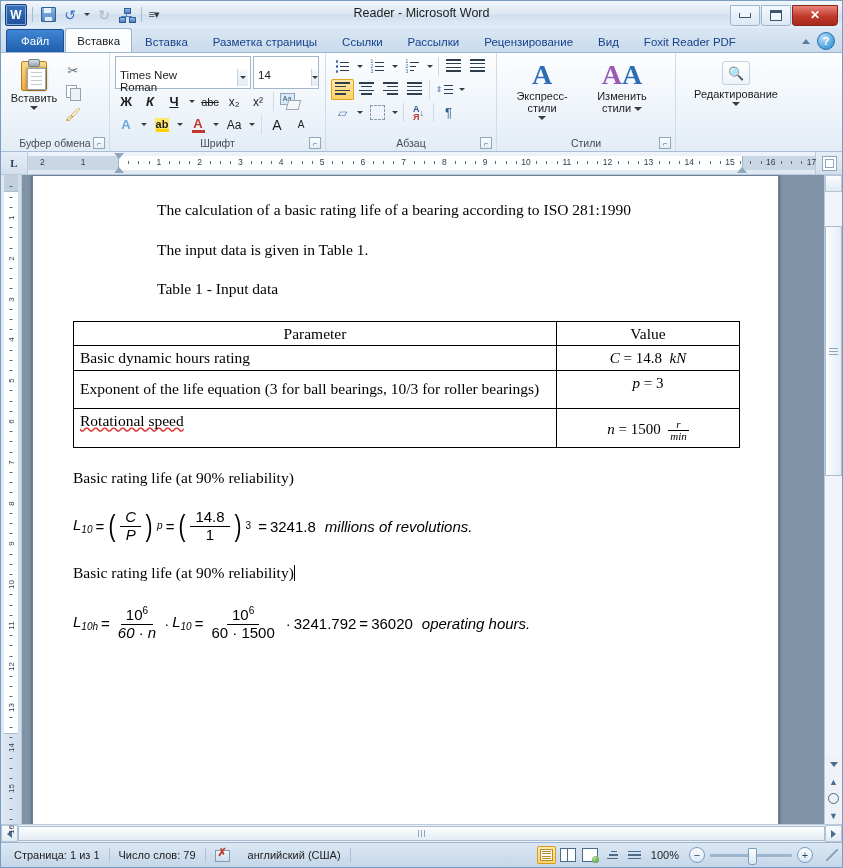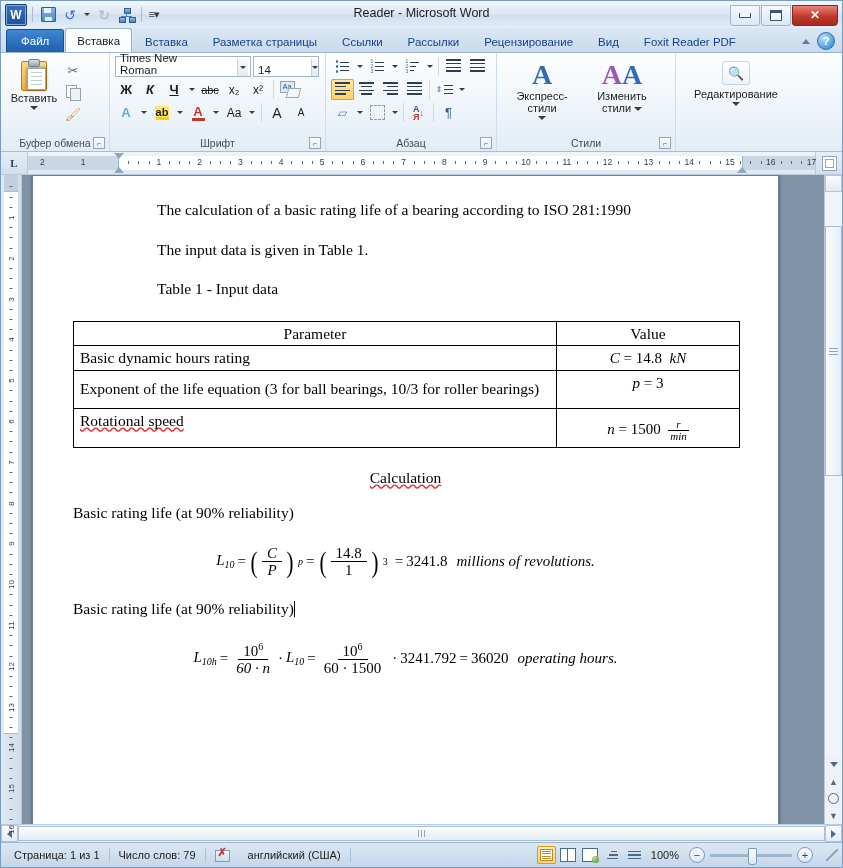--- a/index.html
+++ b/index.html
@@ -145,21 +145,21 @@
   .copyicon b{position:absolute;display:block;background:#fff;border:1px solid #93a3b3;}
   .copyicon b.a{left:0;top:0;width:9px;height:11px;}
   .copyicon b.b{left:4px;top:3px;width:9px;height:11px;background:#eef2f6;}
   .brush{font-size:13px;color:#d8a22c;}
 
   
   .g-font{width:205px;}
   .fontrow{display:flex;align-items:center;gap:2px;margin-bottom:2px;}
   .combo{
     height:19px;border:1px solid #a4b6c8;background:#fff;
-    display:flex;align-items:flex-end;padding:0 2px 0 4px;font-size:11.5px;color:#1c1c1c;gap:40px;
+    display:flex;align-items:flex-start;padding:12px 2px 0 4px;font-size:11.5px;color:#1c1c1c;gap:40px;
   }
   .combo .cbar{margin-left:auto;width:13px;display:flex;align-items:center;justify-content:center;
     height:17px;background:linear-gradient(#f6fafd,#e2ebf4);border-left:1px solid #c3d2e0;}
   .fontname{width:128px;}
   .fontsize{width:58px;}
   .fbtn{width:22px;height:21px;display:flex;align-items:center;justify-content:center;
         border-radius:2px;font-size:13px;color:#1c1c1c;}
   .fbtn.bold{font-weight:bold;}
   .fbtn.ital{font-style:italic;font-weight:bold;}
   .fbtn.undl{font-weight:bold;text-decoration:underline;}
@@ -272,21 +272,21 @@
   td.hdr{text-align:center;}
   .sq{ text-decoration:underline;text-decoration-color:#e03b3b;
        text-decoration-style:wavy;text-decoration-skip-ink:none;}
   .mathv{font-family:"Liberation Serif",serif;font-style:italic;font-size:15px;}
   .mathv .op{font-style:normal;}
   .frac{display:inline-block;vertical-align:middle;text-align:center;font-size:11px;line-height:1.05;}
   .frac .num{display:block;border-bottom:1px solid #000;padding:0 2px;}
   .frac .den{display:block;padding:0 2px;}
 
   .centerhead{text-align:center;margin:0 0 20px 0;}
-  .formula{text-align:center;font-family:Liberation Serif, serif;font-size:15px;margin:0 0 22px 0;}
+  .formula{font-family:Liberation Sans, sans-serif;font-size:15px;margin:0 0 22px 0;}
   .eqblock{display:inline-flex;align-items:center;gap:3px;font-style:italic;}
   .sub{font-size:10px;vertical-align:-3px;}
   .sup{font-size:10px;vertical-align:6px;}
   .bigfrac{display:inline-flex;flex-direction:column;align-items:center;vertical-align:middle;font-size:15px;line-height:1.1;}
   .bigfrac .n{border-bottom:1.4px solid #000;padding:0 5px;}
   .bigfrac .d{padding:0 5px;}
   .paren{font-size:30px;font-weight:400;line-height:0.8;font-style:normal;display:inline-block;transform:scaleX(.7);}
 
   
   .vscroll{
@@ -896,23 +896,20 @@
                 <span class="op">1500</span>
                 &nbsp;<span class="frac">
                   <span class="num">r</span>
                   <span class="den">min</span>
                 </span></span>
               </td>
             </tr>
           </tbody>
             </table>
 
-          <p class="centerhead">
-            <span class="sq">Calculation</span>
-          </p>
 
           <p class="para">Basic rating life (at 90% reliability)</p>
 
           <p class="formula">
             <span class="eqblock">
               <span><span>L</span><span class="sub">10</span></span>
               <span class="op" style="font-style:normal">=</span>
               <span class="paren">(</span>
               <span class="bigfrac">
                 <span class="n">C</span>

